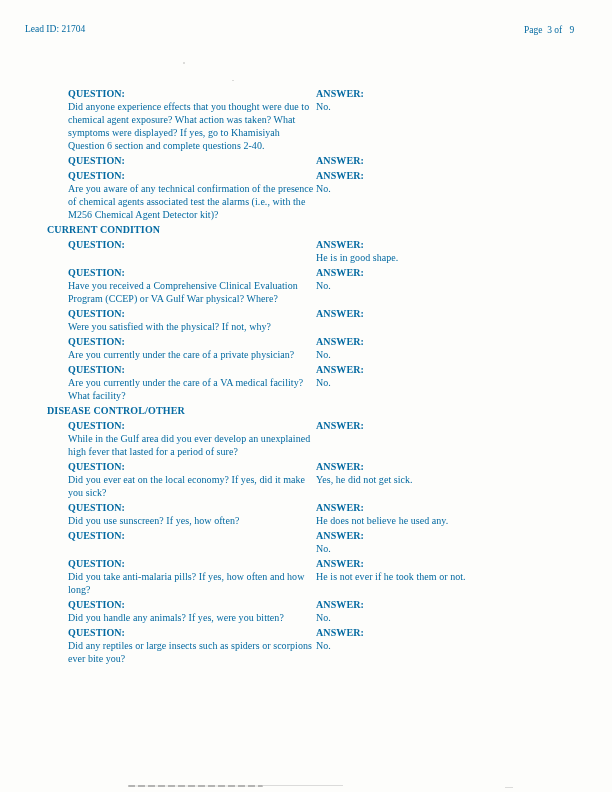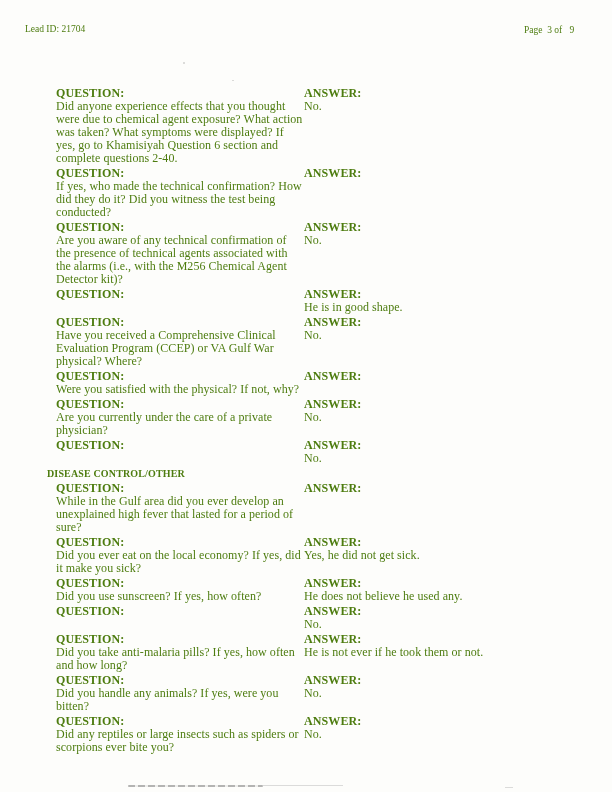--- a/index.html
+++ b/index.html
@@ -6,21 +6,21 @@
     margin: 0;
     padding: 0;
     background: #e8e8e8;
   }
   .page {
     position: relative;
     width: 612px;
     height: 792px;
     background: #fdfdfb;
     font-family: "Liberation Serif", "DejaVu Serif", serif;
-    color: #4d7c0f;
+    color: #0369a1;
     overflow: hidden;
     box-sizing: border-box;
   }
   .doc-header {
     position: absolute;
     top: 24px;
     left: 0;
     right: 0;
     height: 16px;
   }
@@ -41,22 +41,23 @@
   .doc-body {
     position: absolute;
     top: 87px;
     left: 0;
     width: 612px;
   }
   .qa-row {
     display: flex;
     padding-left: 56px;
     margin-bottom: 2px;
-    font-size: 12px;
+    font-size: 10px;
     line-height: 13px;
+    margin-left: 12px;
   }
   .q-col {
     flex: 0 0 247px;
     max-width: 247px;
   }
   .a-col {
     flex: 0 0 220px;
     margin-left: 1px;
     max-width: 220px;
   }
@@ -140,39 +141,39 @@
       </div>
       <div class="a-col">
         <div class="qa-label">ANSWER:</div>
         <div class="a-text">No.</div>
       </div>
     </div>
 
     <div class="qa-row">
       <div class="q-col">
         <div class="qa-label">QUESTION:</div>
-        <div class="q-text">If yes, who made the technical confirmation?  How did they do it?  Did you witness the test being conducted?</div>
       </div>
       <div class="a-col">
         <div class="qa-label">ANSWER:</div>
         <div class="a-text"></div>
       </div>
     </div>
 
     <div class="qa-row">
       <div class="q-col">
         <div class="qa-label">QUESTION:</div>
-        <div class="q-text">Are you aware of any technical confirmation of the presence of technical agents associated with the alarms (i.e., with the M256 Chemical Agent Detector kit)?</div>
-      </div>
-      <div class="a-col">
-        <div class="qa-label">ANSWER:</div>
-        <div class="a-text">No.</div>
-      </div>
-    </div>
-
+        <div class="q-text">Are you aware of any technical confirmation of the presence of chemical agents associated test the alarms (i.e., with the M256 Chemical Agent Detector kit)?</div>
+      </div>
+      <div class="a-col">
+        <div class="qa-label">ANSWER:</div>
+        <div class="a-text">No.</div>
+      </div>
+    </div>
+
+    <div class="section-title">CURRENT CONDITION</div>
 
     <div class="qa-row">
       <div class="q-col">
         <div class="qa-label">QUESTION:</div>
       </div>
       <div class="a-col">
         <div class="qa-label">ANSWER:</div>
         <div class="a-text">He is in good shape.</div>
       </div>
     </div>
@@ -206,20 +207,21 @@
       </div>
       <div class="a-col">
         <div class="qa-label">ANSWER:</div>
         <div class="a-text">No.</div>
       </div>
     </div>
 
     <div class="qa-row">
       <div class="q-col">
         <div class="qa-label">QUESTION:</div>
+        <div class="q-text">Are you currently under the care of a VA medical facility?  What facility?</div>
       </div>
       <div class="a-col">
         <div class="qa-label">ANSWER:</div>
         <div class="a-text">No.</div>
       </div>
     </div>
 
     <div class="section-title">DISEASE CONTROL/OTHER</div>
 
     <div class="qa-row">

